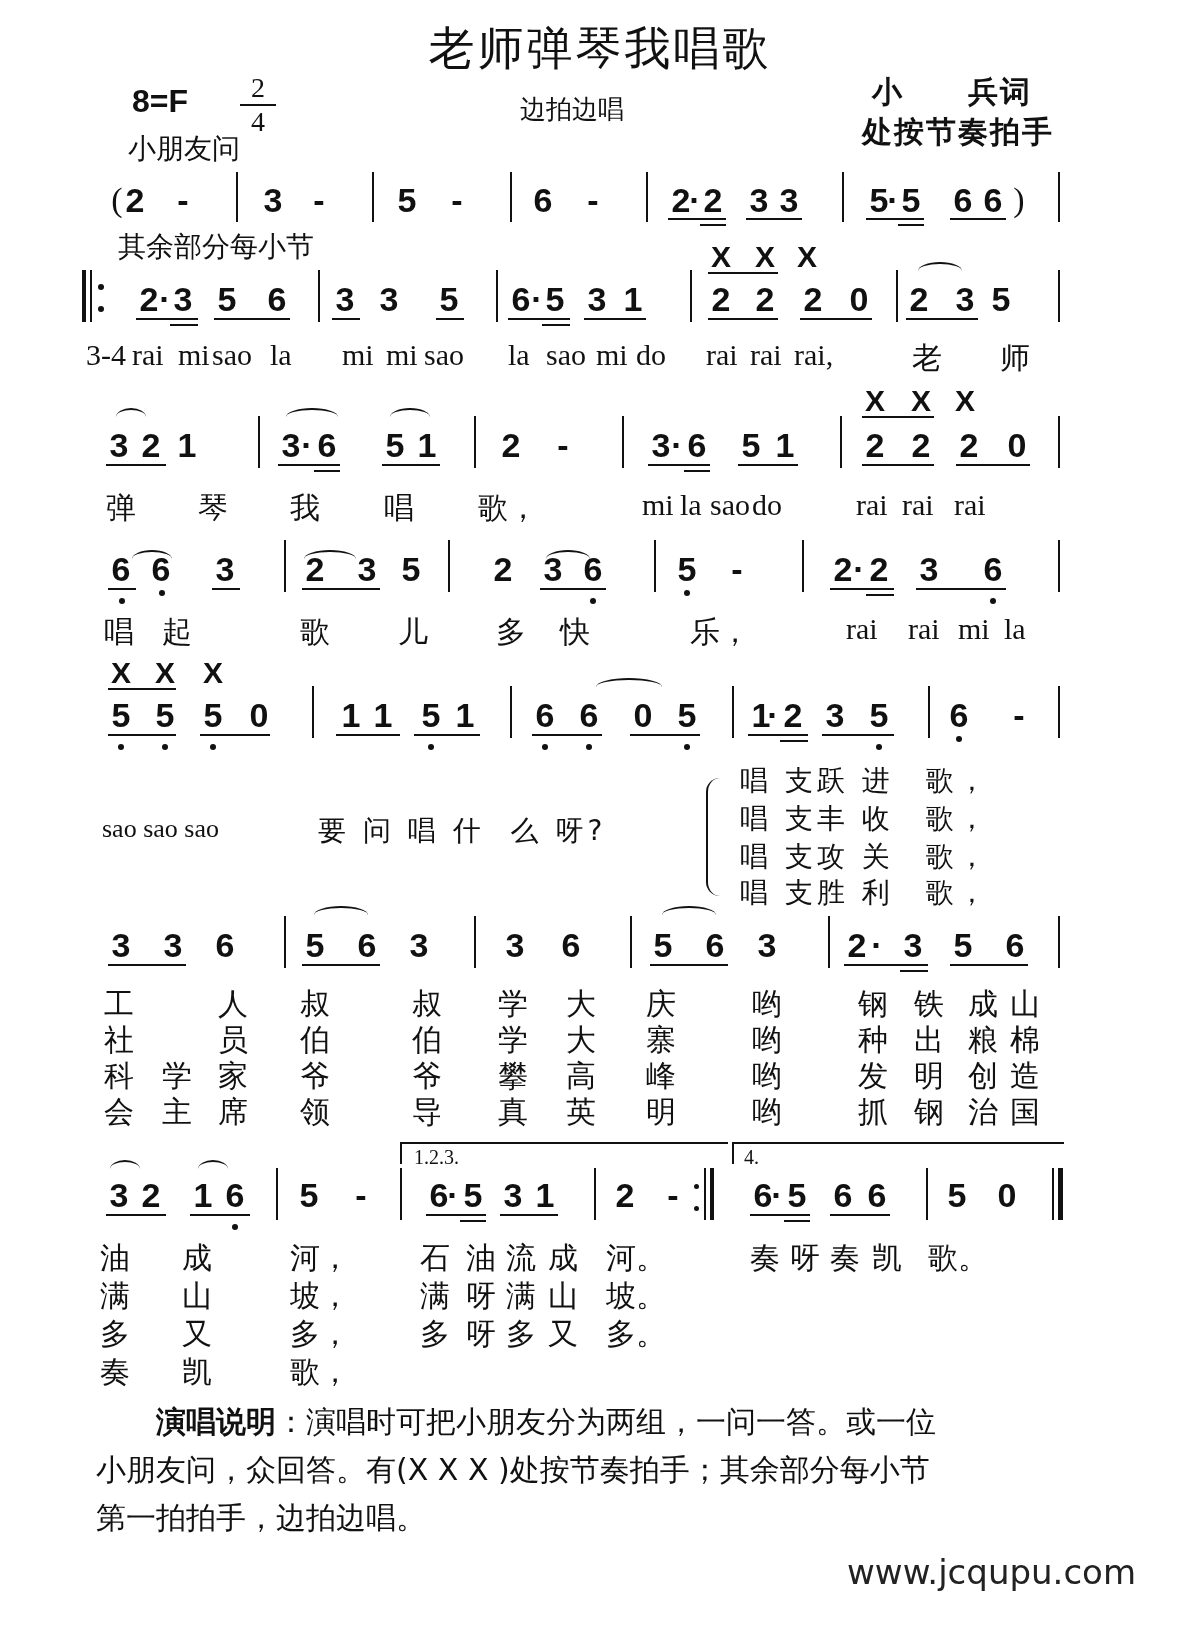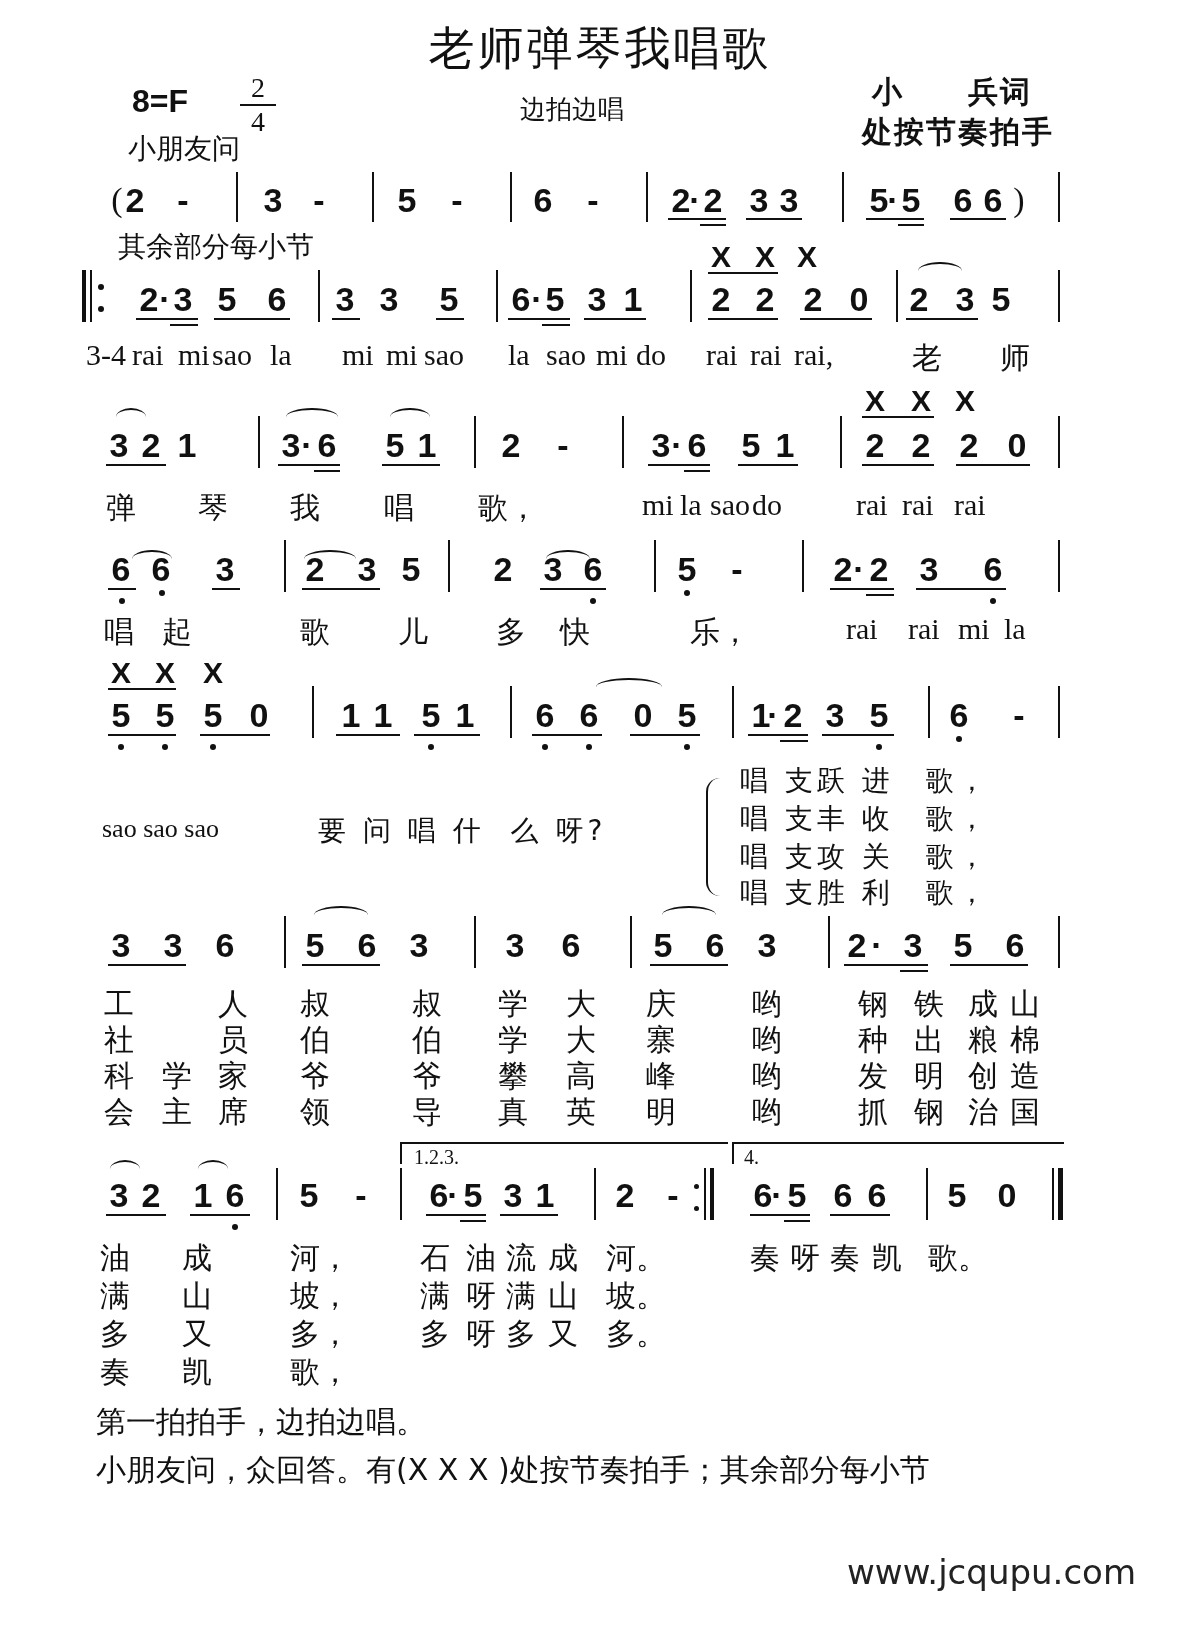--- a/index.html
+++ b/index.html
@@ -478,17 +478,18 @@
 <div class="ly" style="left:466px;top:1314px;">呀</div>
 <div class="ly" style="left:506px;top:1314px;">多</div>
 <div class="ly" style="left:548px;top:1314px;">又</div>
 <div class="ly" style="left:606px;top:1314px;">多。</div>
 
 <div class="ly" style="left:100px;top:1352px;">奏</div>
 <div class="ly" style="left:182px;top:1352px;">凯</div>
 <div class="ly" style="left:290px;top:1352px;">歌，</div>
 
 <div class="abs note-text">
+  <div style="padding-left:60px;"><b>演唱说明</b><span>：演唱时可把小朋友分为两组，一问一答。或一位</span></div>
+  <div>小朋友问，众回答。有(X X X )处按节奏拍手；其余部分每小节</div>
   <div>第一拍拍手，边拍边唱。</div>
-  <div>小朋友问，众回答。有(X X X )处按节奏拍手；其余部分每小节</div>
 </div>
 
 <div class="abs watermark">www.jcqupu.com</div>
 
 </body></html>

